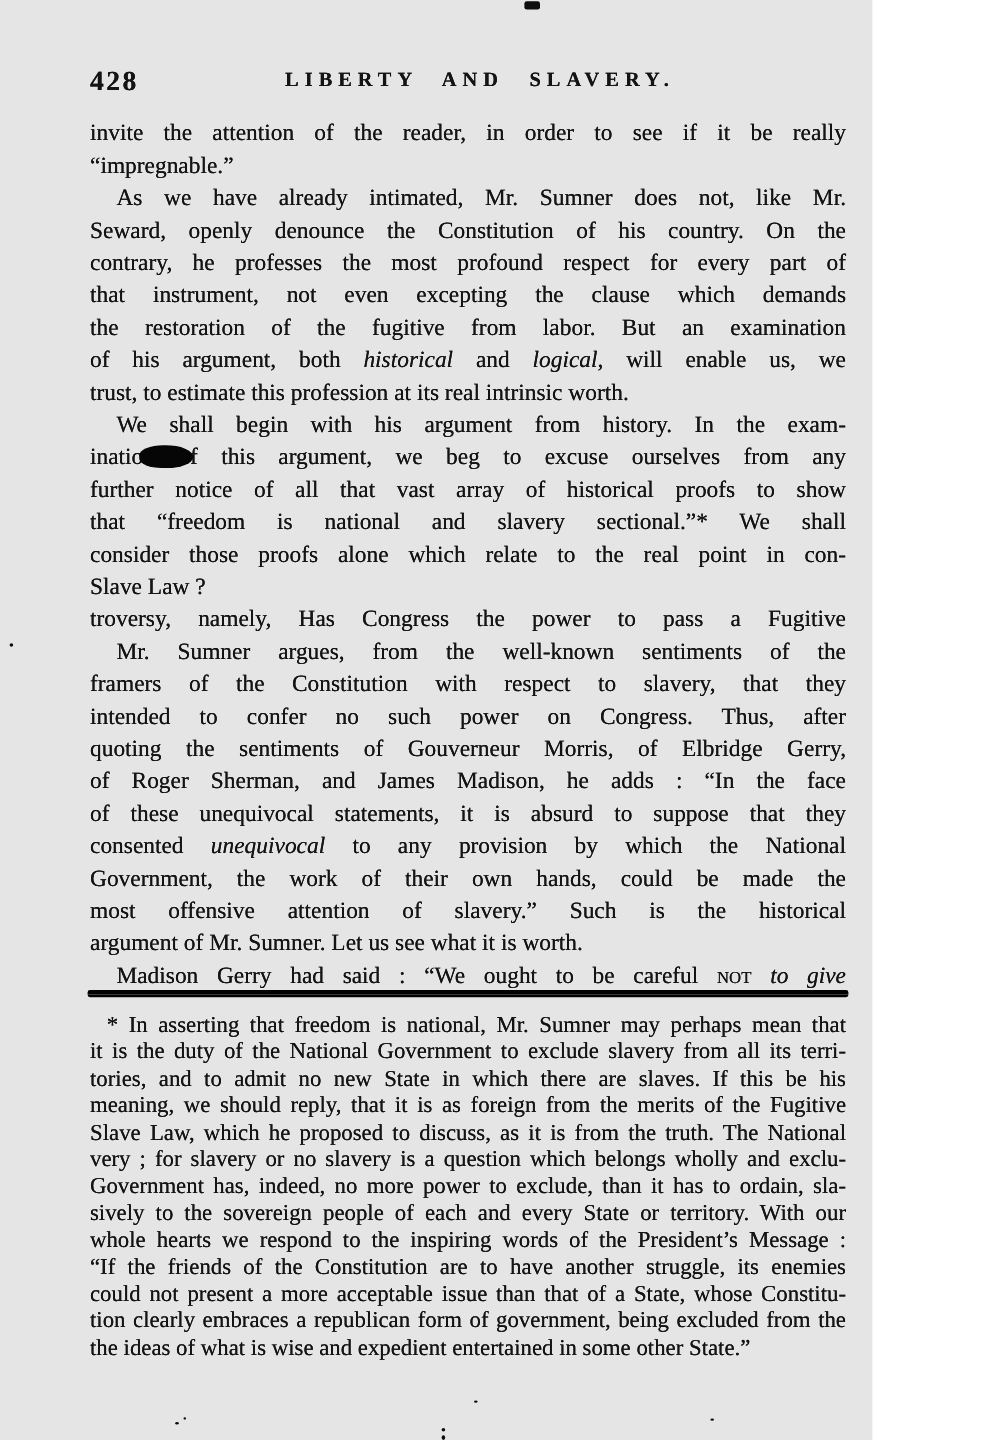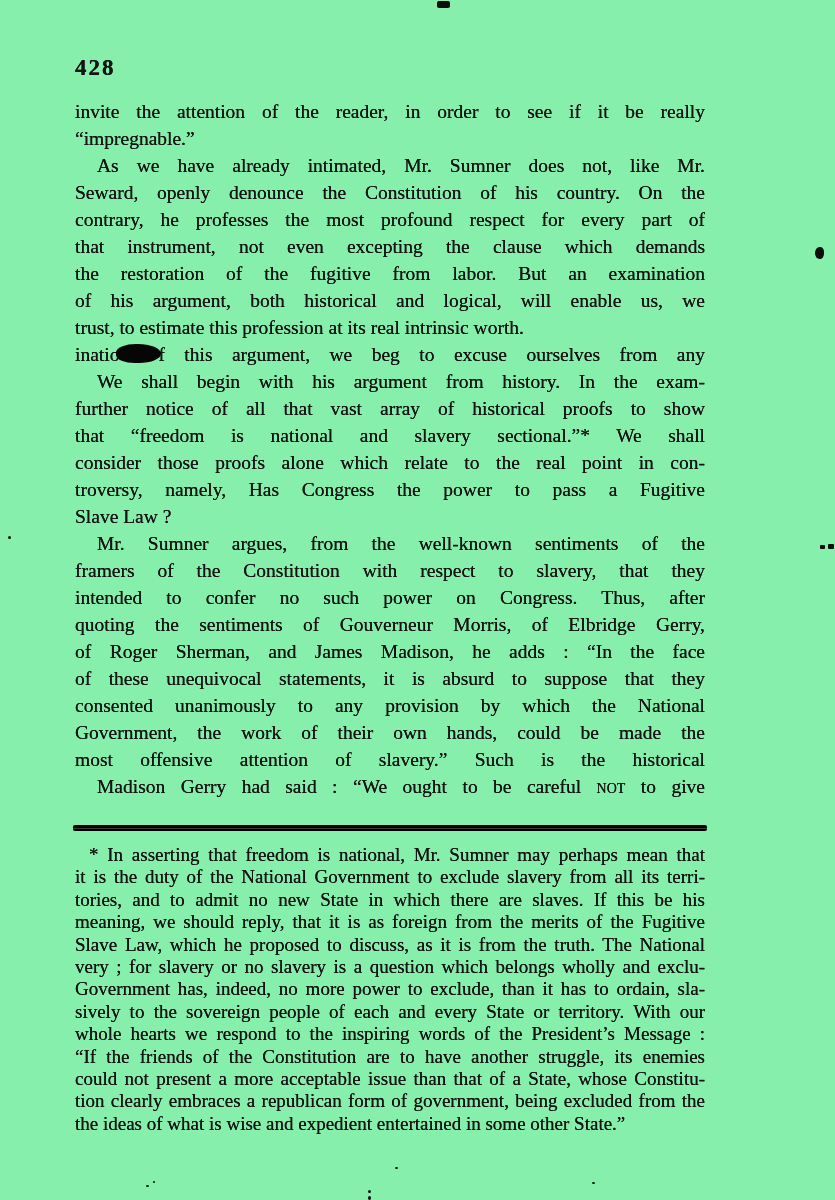--- a/index.html
+++ b/index.html
@@ -1,19 +1,19 @@
 <!DOCTYPE html>
 <html><head>
 <meta charset="utf-8">
 <style>
   html,body{margin:0;padding:0;background:#ffffff;}
   .page{
     position:relative;
-    width:835px;height:1200px;
-    background:#86efac;
+    width:727px;height:1200px;
+    background:#e5e5e5;
     overflow:hidden;
     font-family:"Liberation Serif","DejaVu Serif",serif;
     color:#141414;
   }
   .scan-text{ text-shadow:0 0 0.55px currentColor; }
 
   
   .header{position:absolute;top:54px;left:75px;width:630px;height:28px;}
   .pagenum{
     position:absolute;left:0;top:1px;
@@ -38,21 +38,21 @@
   }
   .paragraph{margin:0;}
   .line{
     text-align:justify;
     text-align-last:justify;
     text-justify:inter-word;
   }
   .line.last{text-align-last:left;}
   .body-text .line.indent{padding-left:22px;}
   .footnote-text .line.indent{padding-left:14px;}
-  .it{}
+  .it{font-style:italic;}
   .sc{font-variant:small-caps;}
 
   
   .blot{position:relative;color:transparent;}
   .blot::after{
     content:'';position:absolute;
     left:-3px;right:-3px;top:0px;bottom:2px;
     background:#060606;
     border-radius:48% 55% 52% 45%;
   }
@@ -67,55 +67,57 @@
   
   .speck{position:absolute;background:#0d0d0d;border-radius:50%;}
 </style>
 </head>
 <body>
 
 <div class="page">
 
   <div class="header">
     <div class="pagenum scan-text">428</div>
+    <div class="running-title scan-text">LIBERTY AND SLAVERY.</div>
   </div>
 
   <div class="body-text scan-text">
       <div class="paragraph">
         <div class="line"><span>invite the attention of the reader, in order to see if it be really</span></div>
         <div class="line last"><span>“impregnable.”</span></div>
       </div>
       <div class="paragraph">
         <div class="line indent"><span>As we have already intimated, Mr. Sumner does not, like Mr.</span></div>
         <div class="line"><span>Seward, openly denounce the Constitution of his country. On the</span></div>
         <div class="line"><span>contrary, he professes the most profound respect for every part of</span></div>
         <div class="line"><span>that instrument, not even excepting the clause which demands</span></div>
         <div class="line"><span>the restoration of the fugitive from labor. But an examination</span></div>
         <div class="line"><span>of his argument, both </span><span class="it">historical</span><span> and </span><span class="it">logical</span><span>, will enable us, we</span></div>
         <div class="line last"><span>trust, to estimate this profession at its real intrinsic worth.</span></div>
       </div>
       <div class="paragraph">
+        <div class="line indent"><span>We shall begin with his argument from history. In the exam-</span></div>
         <div class="line"><span>inatio</span><span class="blot">n o</span><span>f this argument, we beg to excuse ourselves from any</span></div>
-        <div class="line indent"><span>We shall begin with his argument from history. In the exam-</span></div>
         <div class="line"><span>further notice of all that vast array of historical proofs to show</span></div>
         <div class="line"><span>that “freedom is national and slavery sectional.”* We shall</span></div>
         <div class="line"><span>consider those proofs alone which relate to the real point in con-</span></div>
+        <div class="line last"><span>Slave Law ?</span></div>
         <div class="line"><span>troversy, namely, Has Congress the power to pass a Fugitive</span></div>
-        <div class="line last"><span>Slave Law ?</span></div>
       </div>
       <div class="paragraph">
         <div class="line indent"><span>Mr. Sumner argues, from the well-known sentiments of the</span></div>
         <div class="line"><span>framers of the Constitution with respect to slavery, that they</span></div>
         <div class="line"><span>intended to confer no such power on Congress. Thus, after</span></div>
         <div class="line"><span>quoting the sentiments of Gouverneur Morris, of Elbridge Gerry,</span></div>
         <div class="line"><span>of Roger Sherman, and James Madison, he adds : “In the face</span></div>
         <div class="line"><span>of these unequivocal statements, it is absurd to suppose that they</span></div>
-        <div class="line"><span>consented </span><span class="it">unanimously</span><span> to any provision by which the National</span></div>
+        <div class="line"><span>consented </span><span class="it">unequivocal</span><span> to any provision by which the National</span></div>
         <div class="line"><span>Government, the work of their own hands, could be made the</span></div>
         <div class="line"><span>most offensive attention of slavery.” Such is the historical</span></div>
+        <div class="line last"><span>argument of Mr. Sumner. Let us see what it is worth.</span></div>
       </div>
       <div class="paragraph">
         <div class="line indent"><span>Madison Gerry had said : “We ought to be careful </span><span class="sc">not</span><span> </span><span class="it">to give</span></div>
       </div>
     </div>
 
   <div class="rule"></div>
 
   <div class="footnote-text scan-text">
       <div class="paragraph">

